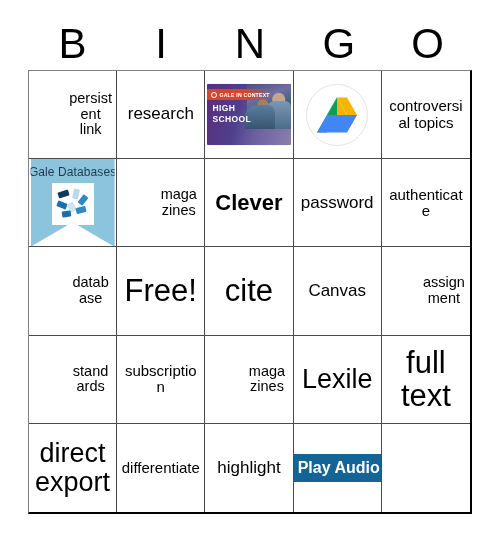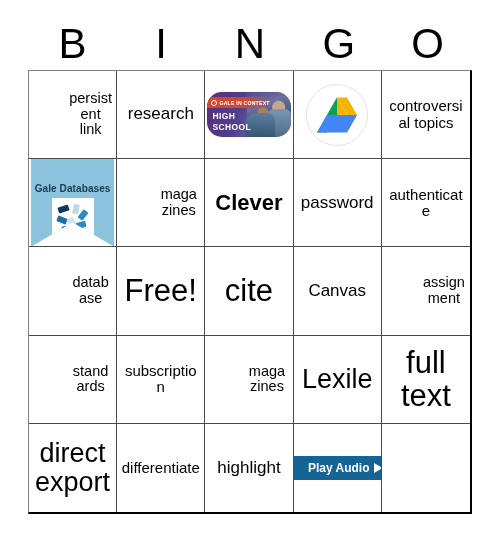--- a/index.html
+++ b/index.html
@@ -82,22 +82,22 @@
   .fs-xs { font-size: 15px; }
   .fs-sm { font-size: 14.5px; margin-left: 36px; }
   .fs-md { font-size: 17px; }
   .fs-lg { font-size: 22px; font-weight: bold; }
   .fs-xl { font-size: 27px; }
   .fs-xxl { font-size: 31px; }
 
   
   .gic-banner {
     width: 86px;
-    height: 45px;
-    border-radius: 15px;
+    height: 61px;
+    border-radius: 1px;
     overflow: hidden;
     position: relative;
     background: linear-gradient(105deg, #5b2d7a 0%, #4e3f8c 38%, #6a5ea0 60%, #8b7fae 100%);
     box-shadow: 0 0 1px rgba(0,0,0,.3);
   }
   .gic-photo {
     position: absolute;
     right: 0; top: 0;
     width: 44px; height: 45px;
     background:
@@ -188,24 +188,24 @@
     width: 84px;
     height: 88px;
     background: #8cc3dd;
     position: relative;
     display: flex;
     flex-direction: column;
     align-items: center;
     clip-path: polygon(0 0, 100% 0, 100% 100%, 50% 72%, 0 100%);
   }
   .gdb-title {
-    margin-top: 24px;
+    margin-top: 6px;
     color: #1a3b52;
-    font-size: 10px;
-    font-weight: bold;
+    font-size: 12px;
+    font-weight: normal;
     letter-spacing: .1px;
     white-space: nowrap;
     font-family: "Liberation Sans", sans-serif;
   }
   .gdb-logo-box {
     margin-top: 4px;
     width: 42px;
     height: 42px;
     background: #ffffff;
     position: relative;
@@ -217,21 +217,21 @@
     background: #146595;
     border-radius: 4px;
     padding: 5px 8px;
     display: flex;
     align-items: center;
     gap: 5px;
     box-sizing: border-box;
   }
   .play-audio-label {
     color: #ffffff;
-    font-size: 12px;
+    font-size: 16px;
     font-weight: bold;
     white-space: nowrap;
     font-family: "Liberation Sans", sans-serif;
     padding-left: 17px;
   }
   .play-triangle {
     width: 0; height: 0;
     border-left: 9px solid #ffffff;
     border-top: 5.5px solid transparent;
     border-bottom: 5.5px solid transparent;

